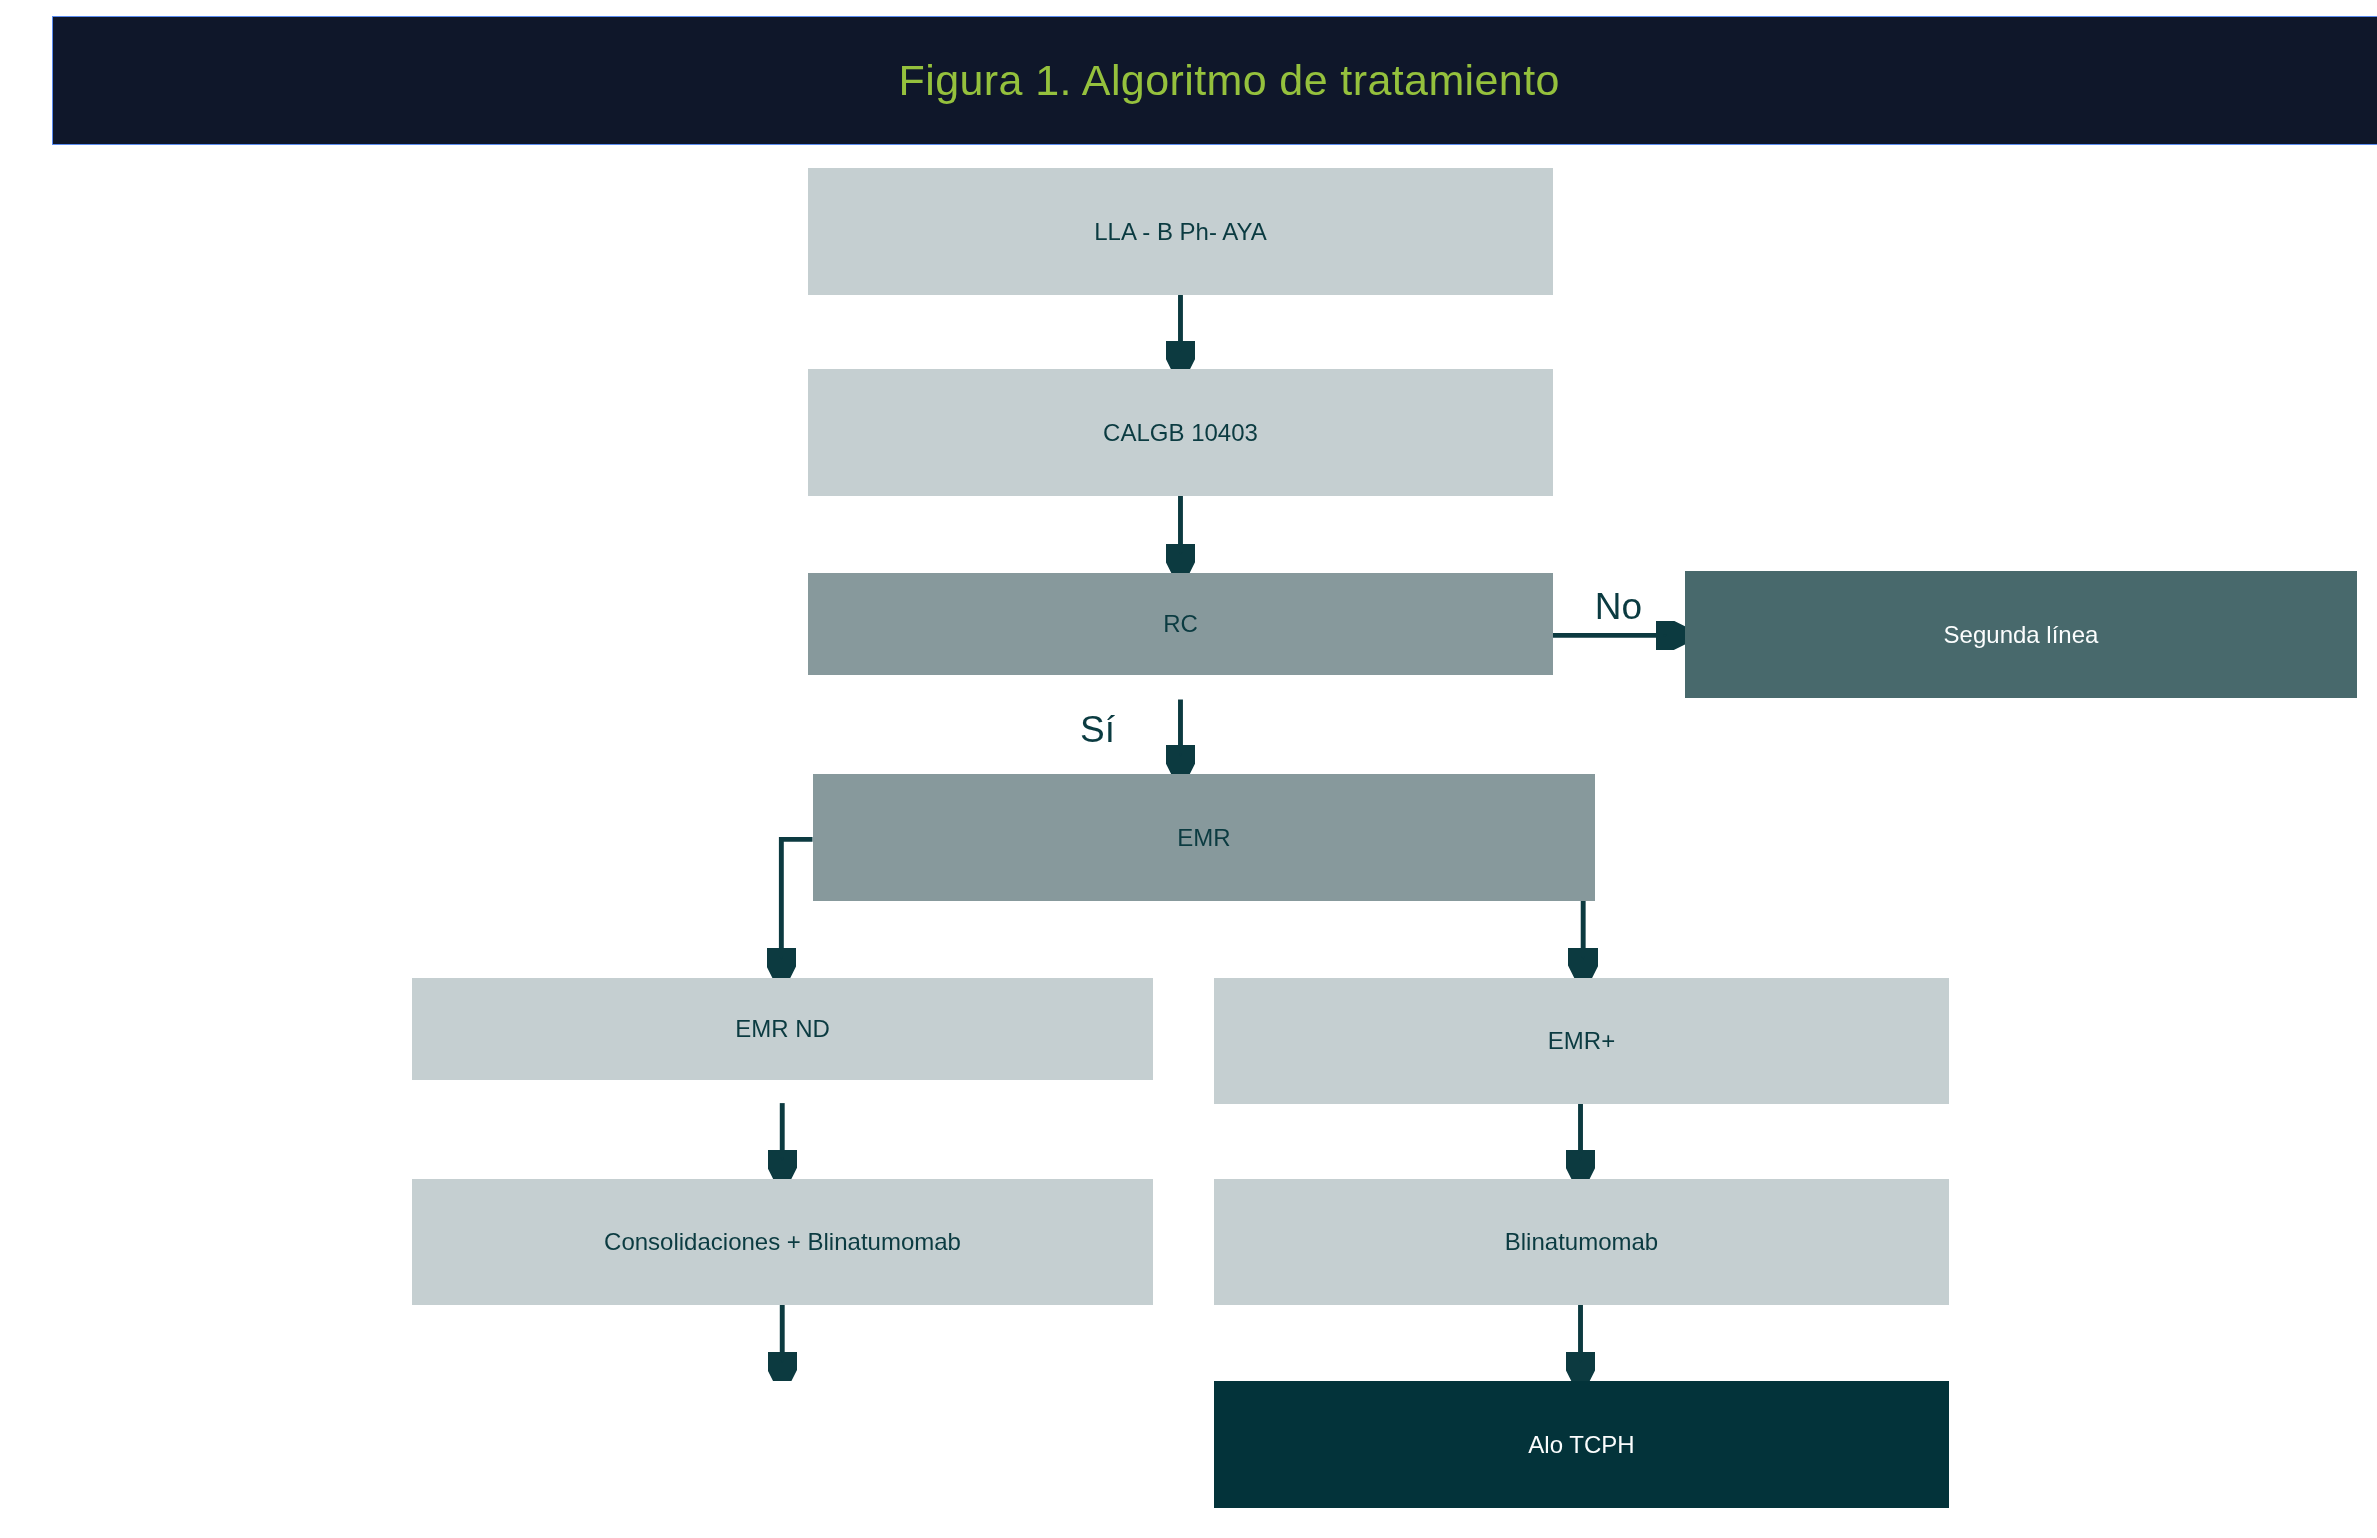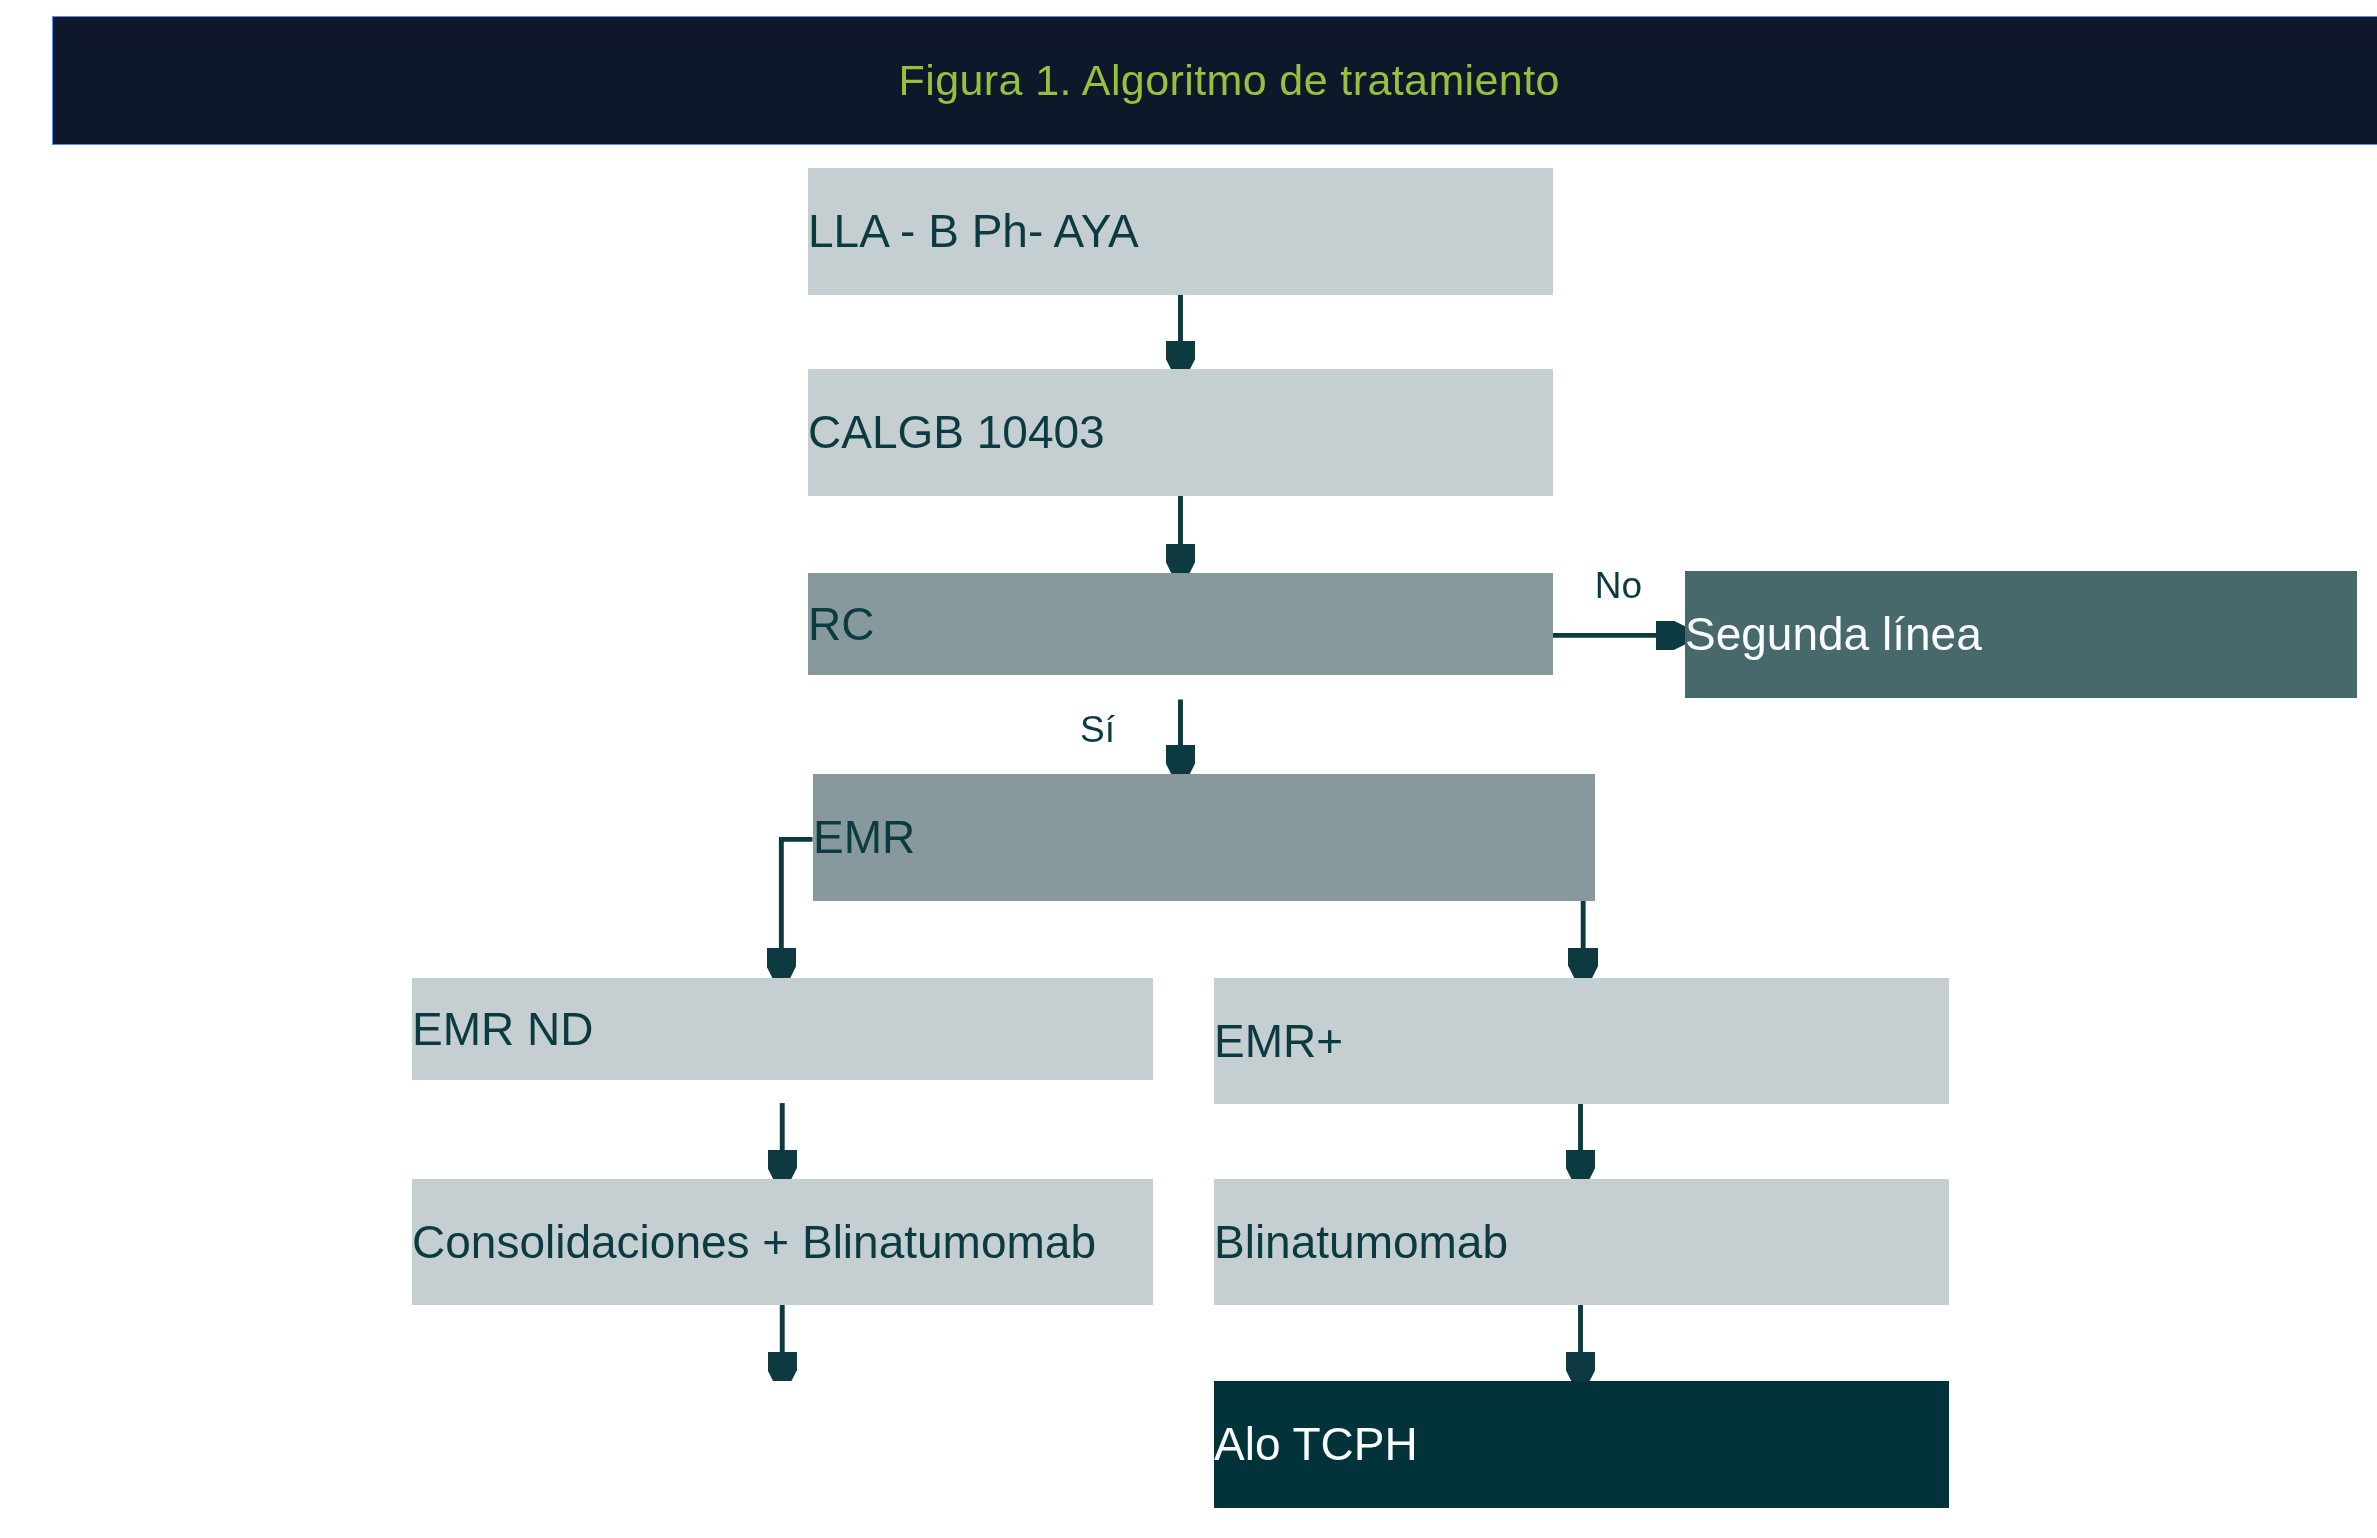--- a/index.html
+++ b/index.html
@@ -28,22 +28,22 @@
   }
   .figure-title {
     color: #95C13D;
     font-size: 43px;
     letter-spacing: 0.4px;
   }
   .node {
     position: absolute;
     display: flex;
     align-items: center;
-    justify-content: flex-start;
-    font-size: 46px;
+    justify-content: center;
+    font-size: 24px;
     color: #0B3B41;
     text-align: center;
     line-height: 1.15;
   }
   .node.light  { background: #C5CFD1; }
   .node.medium { background: #87999C; }
   .node.slate  { background: #48696C; color: #FBFDFD; }
   .node.dark   { background: #03333A; color: #FBFDFD; }
 
   
@@ -63,21 +63,21 @@
   .n-blina  { left: 1214px; top: 1179px; width: 735px; height: 126px; }
   .n-alo    { left: 1214px; top: 1381px; width: 735px; height: 127px; }
 
   .edge-label {
     position: absolute;
     font-size: 37px;
     color: #0B3B41;
     width: 89px;
     text-align: center;
   }
-  .el-no { left: 1574px; top: 565px; }
+  .el-no { left: 1574px; top: 586px; }
   .el-si { left: 1053px; top: 709px; }
 
   .arrow-layer {
     position: absolute;
     left: 0; top: 0;
     width: 2377px; height: 1538px;
     pointer-events: none;
   }
   .arrow-layer path {
     stroke: #0C3A40;

